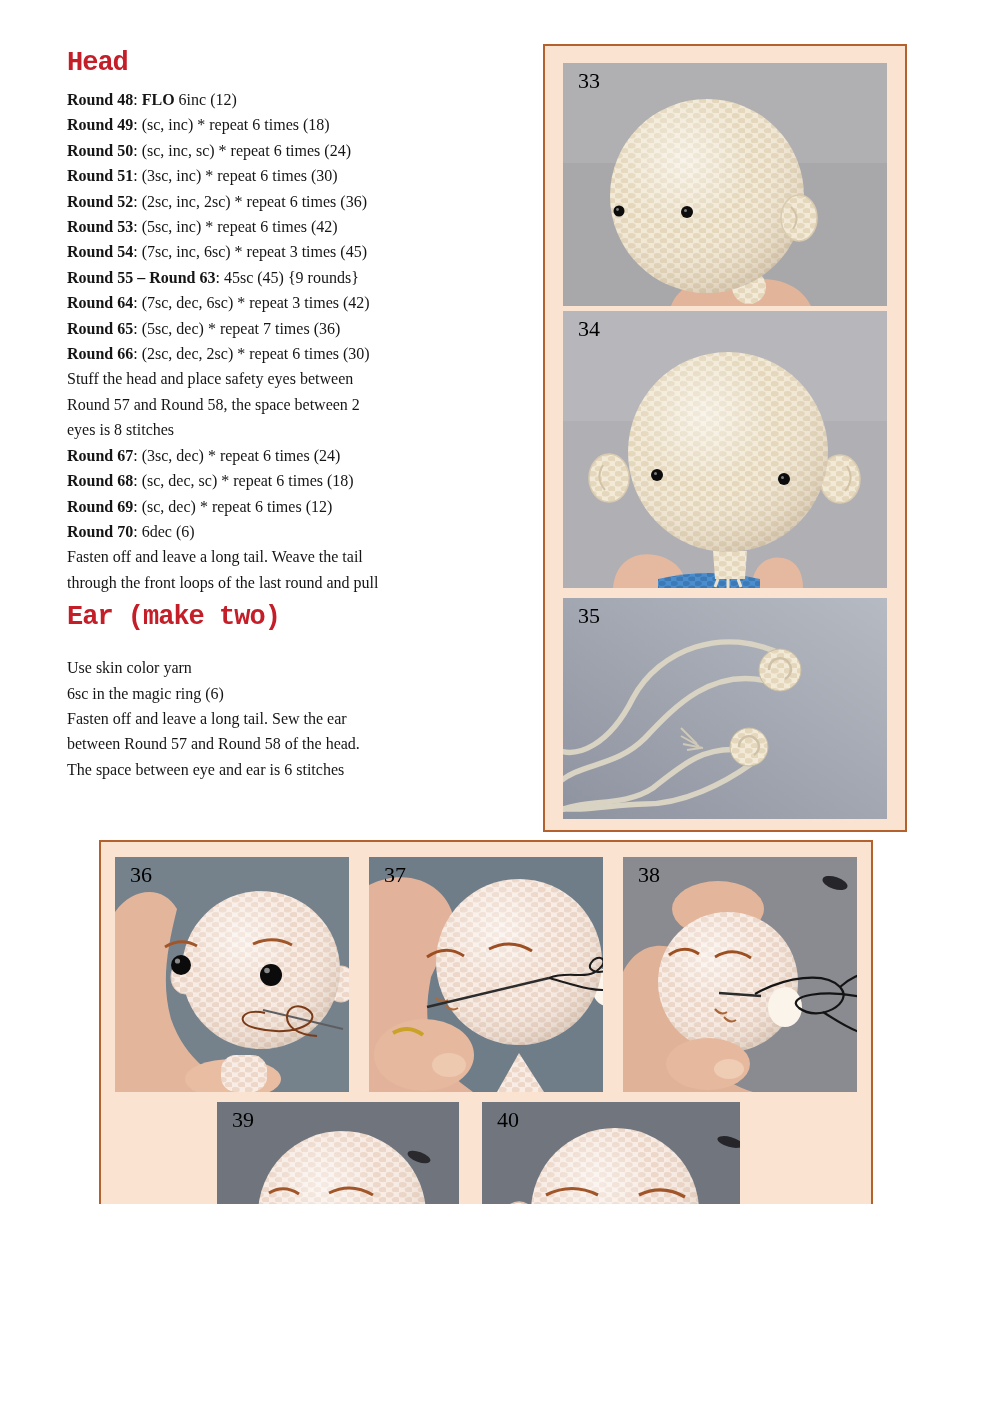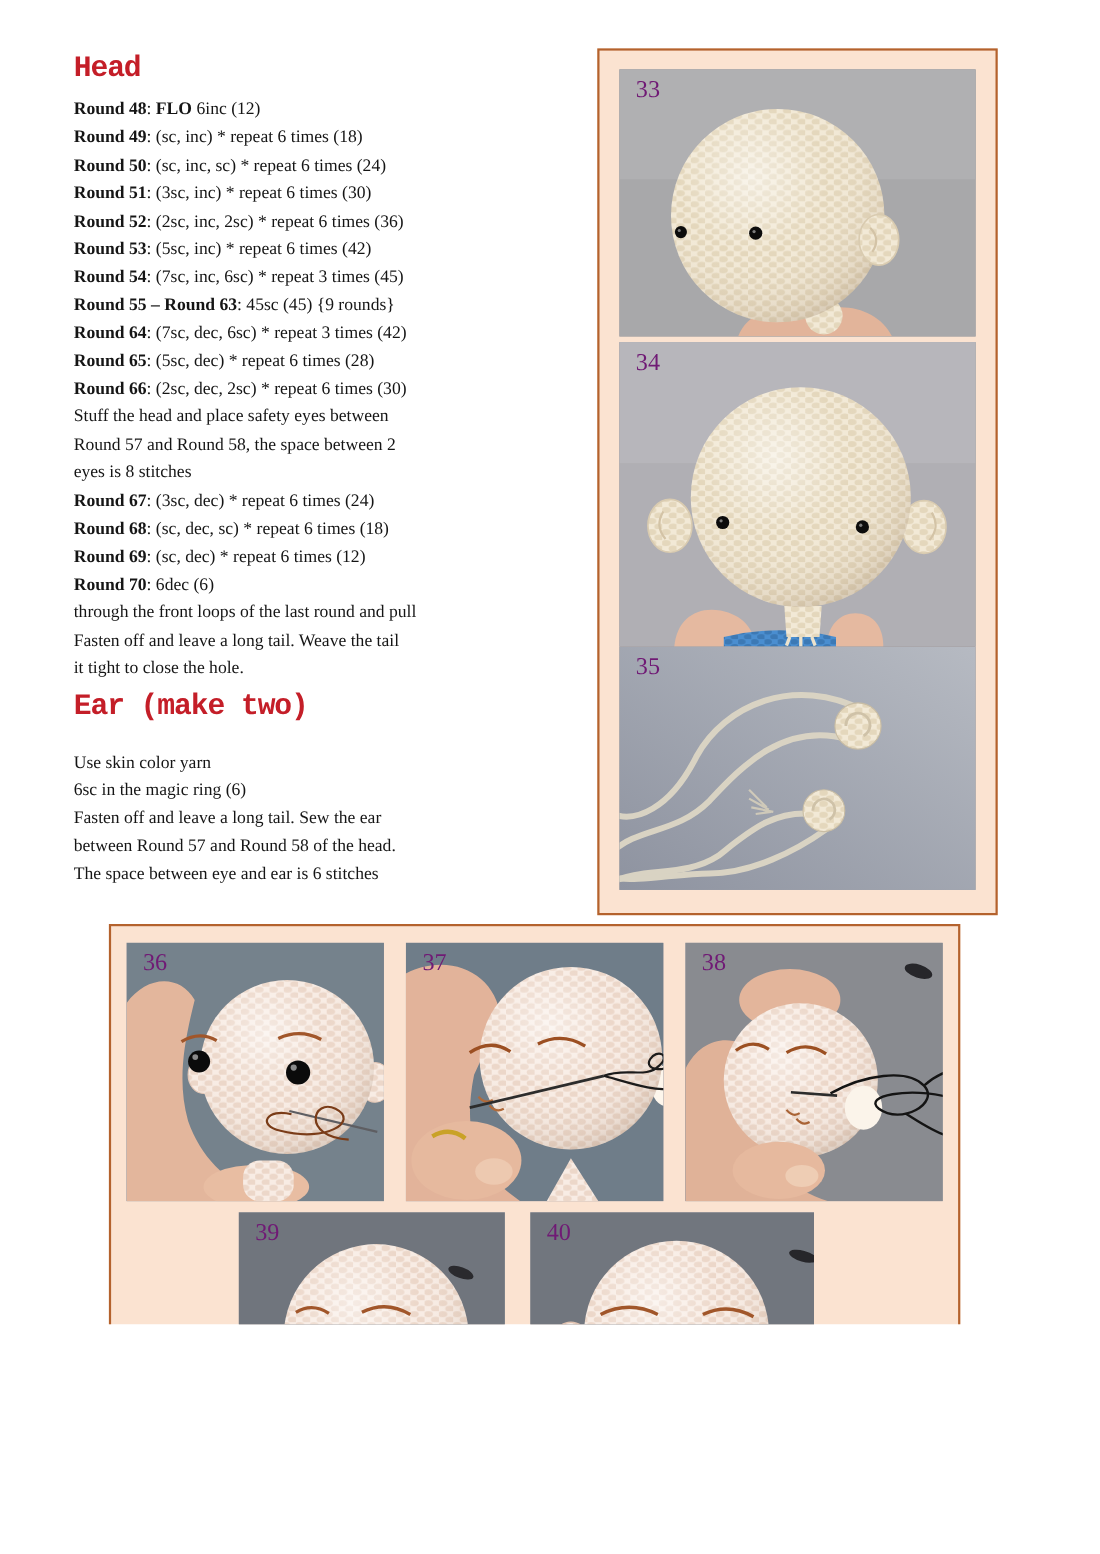--- a/index.html
+++ b/index.html
@@ -20,25 +20,25 @@
   
   .photo-box {
     position:absolute; box-sizing:border-box;
     background:var(--boxBg,#fbe3d1); border:2px solid var(--boxBorder,#b4622d);
   }
   .box-right { left:543px; top:44px; width:364px; height:788px; padding:17px 18px; }
   .box-bottom { left:99px; top:840px; width:774px; height:508px; padding:15px 14px; }
   .photo { position:relative; margin:0; padding:0; overflow:hidden; background:#9a9aa0; }
   .photo svg { display:block; }
   .fig-num {
-    position:absolute; top:5px; left:15px; font-size:22px; color:#701a75;
+    position:absolute; top:5px; left:15px; font-size:22px; color:#000000;
     font-family:"Liberation Serif", serif;
   }
   .fig-33 { width:324px; height:243px; margin-bottom:5px; }
-  .fig-34 { width:324px; height:277px; }
+  .fig-34 { width:324px; height:277px; margin-bottom:10px; }
   .fig-35 { width:324px; height:221px; }
   .row { display:flex; }
   .row-top  { gap:20px; margin-bottom:10px; }
   .row-bottom { gap:23px; margin-left:102px; }
   .fig-36,.fig-37,.fig-38 { width:242px; height:235px; }
   .fig-39 { width:242px; height:238px; }
   .fig-40 { width:258px; height:238px; }
   
   .page-number {
     position:absolute; left:0; top:1362px; width:100%;
@@ -85,32 +85,31 @@
     <div>
         <div class="pline"><span class="b">Round 48</span><span>: </span><span class="b">FLO</span><span> 6inc (12)</span></div>
         <div class="pline"><span class="b">Round 49</span><span>: (sc, inc) * repeat 6 times (18)</span></div>
         <div class="pline"><span class="b">Round 50</span><span>: (sc, inc, sc) * repeat 6 times (24)</span></div>
         <div class="pline"><span class="b">Round 51</span><span>: (3sc, inc) * repeat 6 times (30)</span></div>
         <div class="pline"><span class="b">Round 52</span><span>: (2sc, inc, 2sc) * repeat 6 times (36)</span></div>
         <div class="pline"><span class="b">Round 53</span><span>: (5sc, inc) * repeat 6 times (42)</span></div>
         <div class="pline"><span class="b">Round 54</span><span>: (7sc, inc, 6sc) * repeat 3 times (45)</span></div>
         <div class="pline"><span class="b">Round 55 – Round 63</span><span>: 45sc (45) {9 rounds}</span></div>
         <div class="pline"><span class="b">Round 64</span><span>: (7sc, dec, 6sc) * repeat 3 times (42)</span></div>
-        <div class="pline"><span class="b">Round 65</span><span>: (5sc, dec) * repeat 6 times (28)</span></div>
+        <div class="pline"><span class="b">Round 65</span><span>: (5sc, dec) * repeat 7 times (36)</span></div>
         <div class="pline"><span class="b">Round 66</span><span>: (2sc, dec, 2sc) * repeat 6 times (30)</span></div>
         <div class="pline"><span>Stuff the head and place safety eyes between</span></div>
         <div class="pline"><span>Round 57 and Round 58, the space between 2</span></div>
         <div class="pline"><span>eyes is 8 stitches</span></div>
         <div class="pline"><span class="b">Round 67</span><span>: (3sc, dec) * repeat 6 times (24)</span></div>
         <div class="pline"><span class="b">Round 68</span><span>: (sc, dec, sc) * repeat 6 times (18)</span></div>
         <div class="pline"><span class="b">Round 69</span><span>: (sc, dec) * repeat 6 times (12)</span></div>
         <div class="pline"><span class="b">Round 70</span><span>: 6dec (6)</span></div>
+        <div class="pline"><span>Fasten off  and leave a long tail. Weave the tail</span></div>
         <div class="pline"><span>through the front loops of the last round and pull</span></div>
-        <div class="pline"><span>Fasten off  and leave a long tail. Weave the tail</span></div>
-        <div class="pline"><span>it tight to close the hole.</span></div>
       </div>
     <h2 class="section-title second">Ear (make two)</h2>
     <div>
         <div class="pline"><span>Use skin color yarn</span></div>
         <div class="pline"><span>6sc in the magic ring (6)</span></div>
         <div class="pline"><span>Fasten off and leave a long tail. Sew the ear</span></div>
         <div class="pline"><span>between Round 57 and Round 58 of the head.</span></div>
         <div class="pline"><span>The space between eye and ear is 6 stitches</span></div>
       </div>
   </div>

